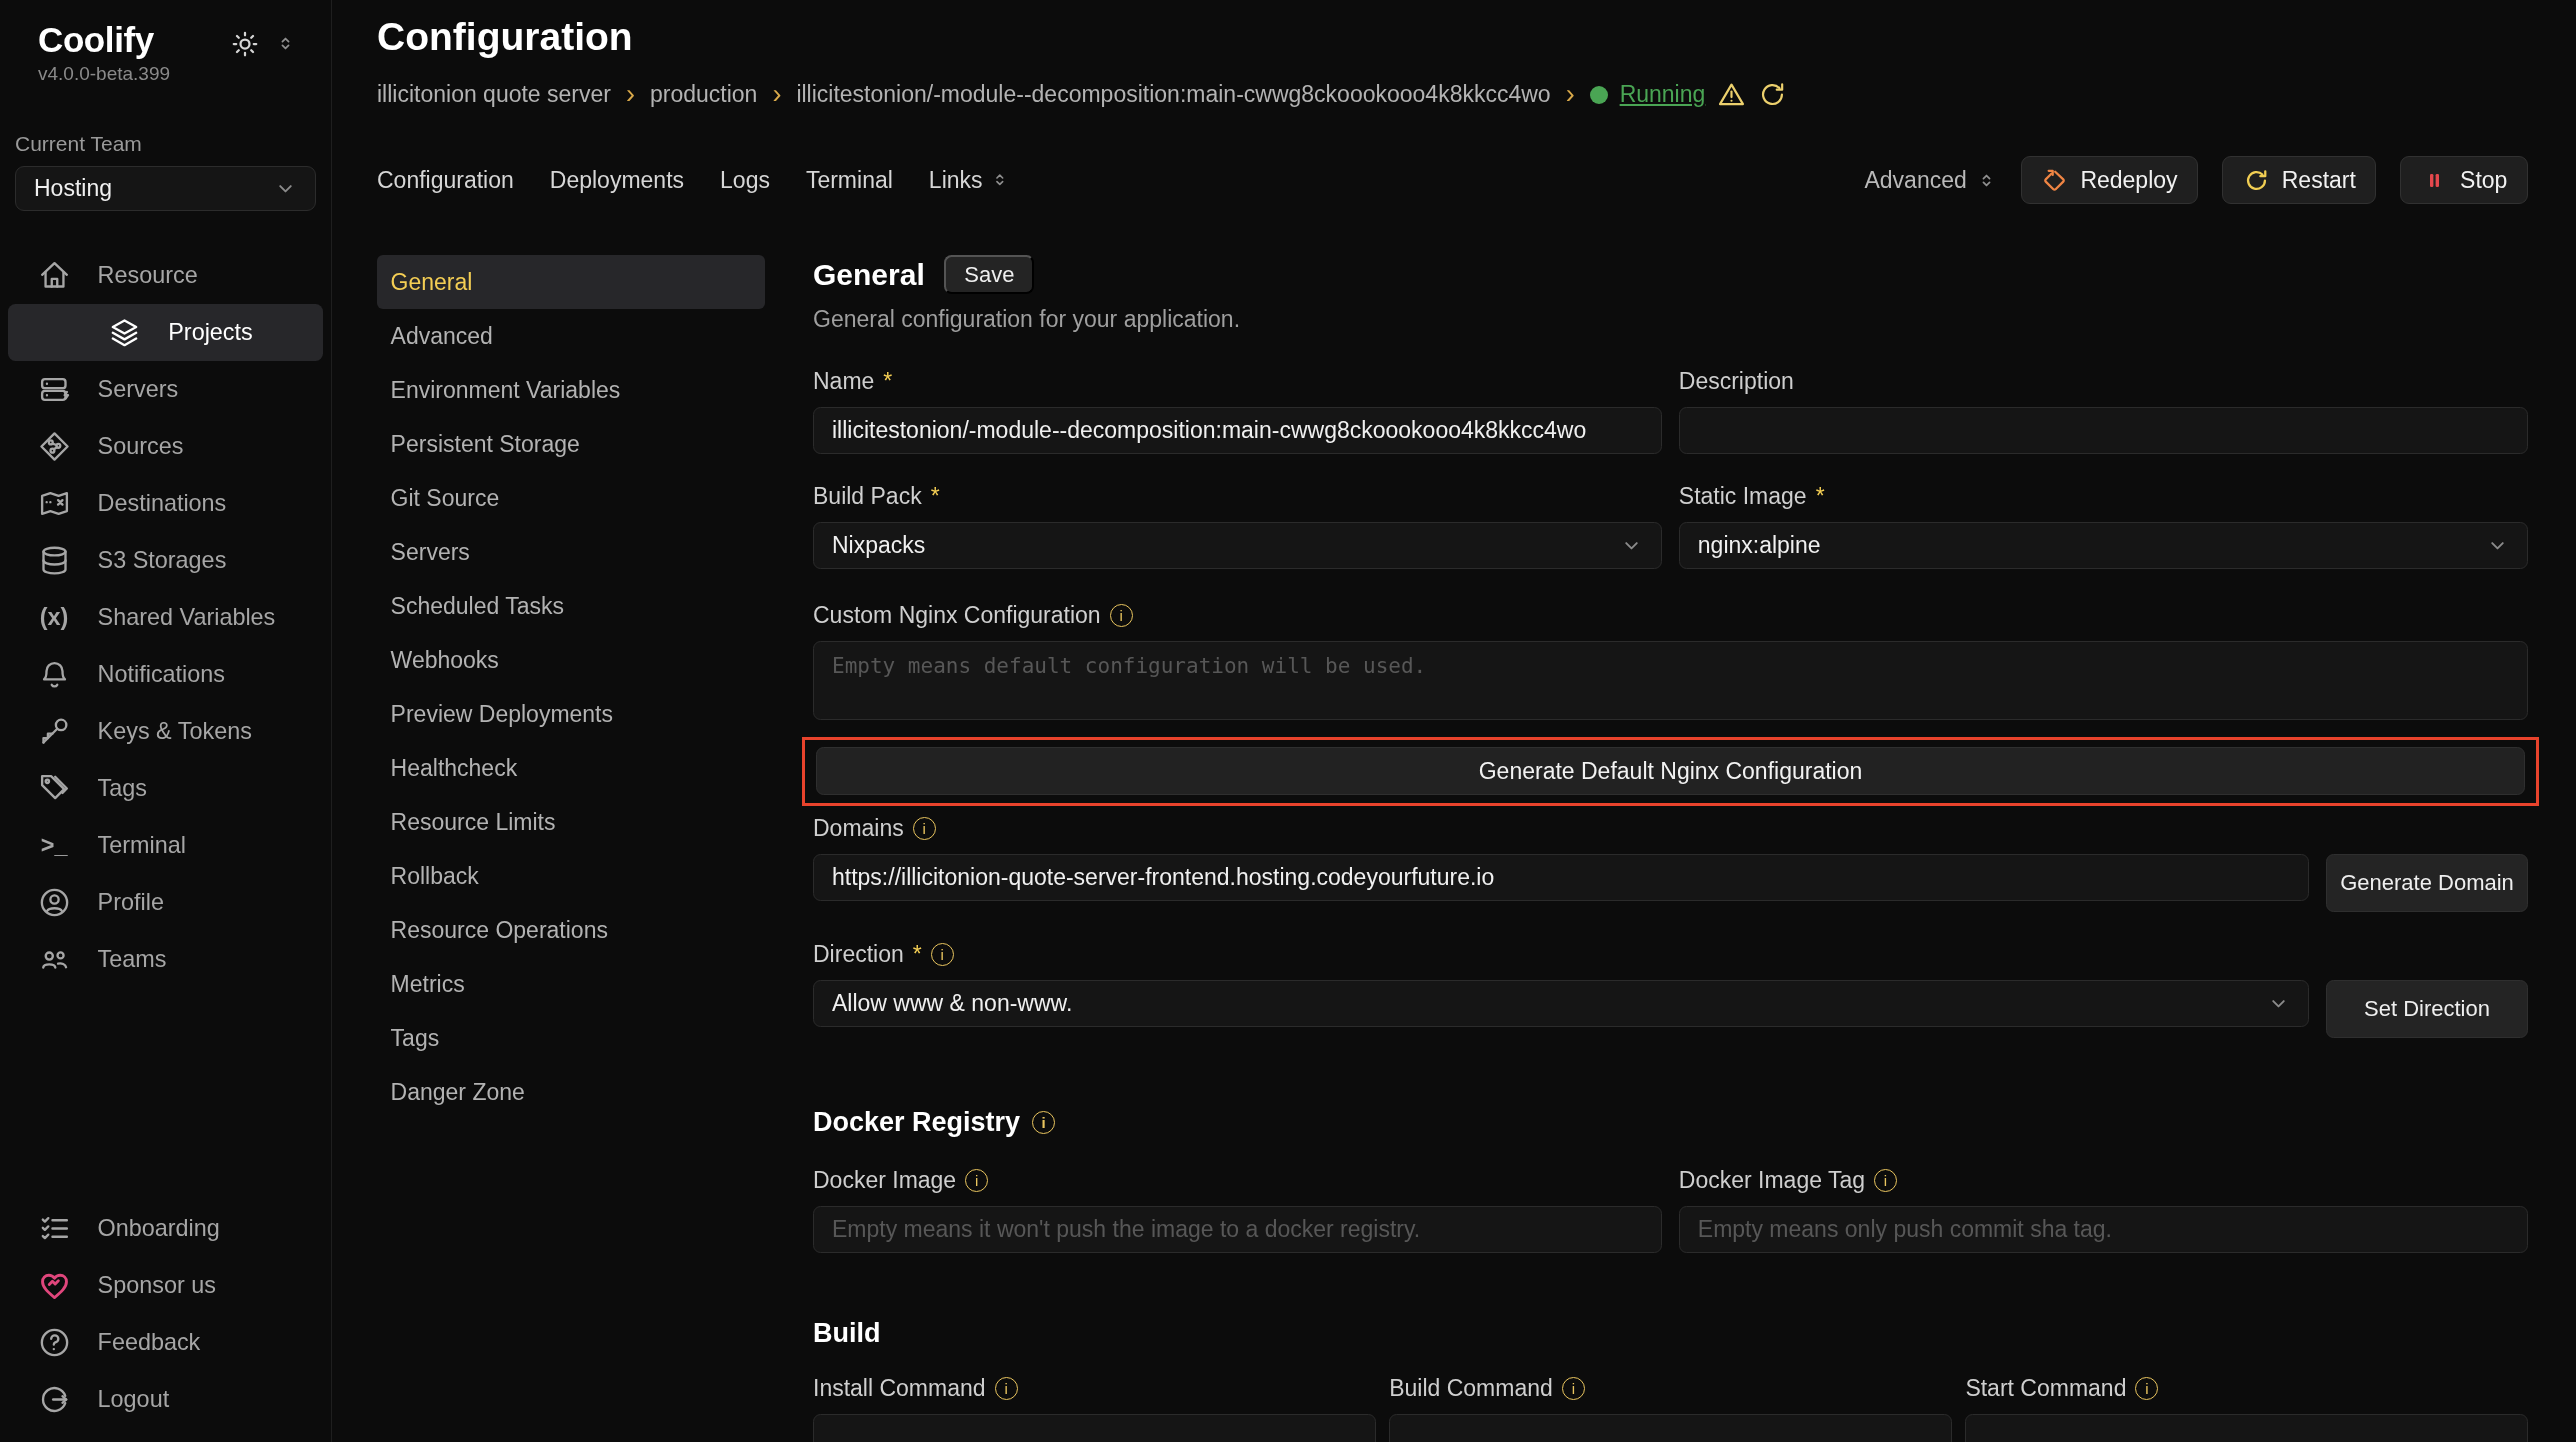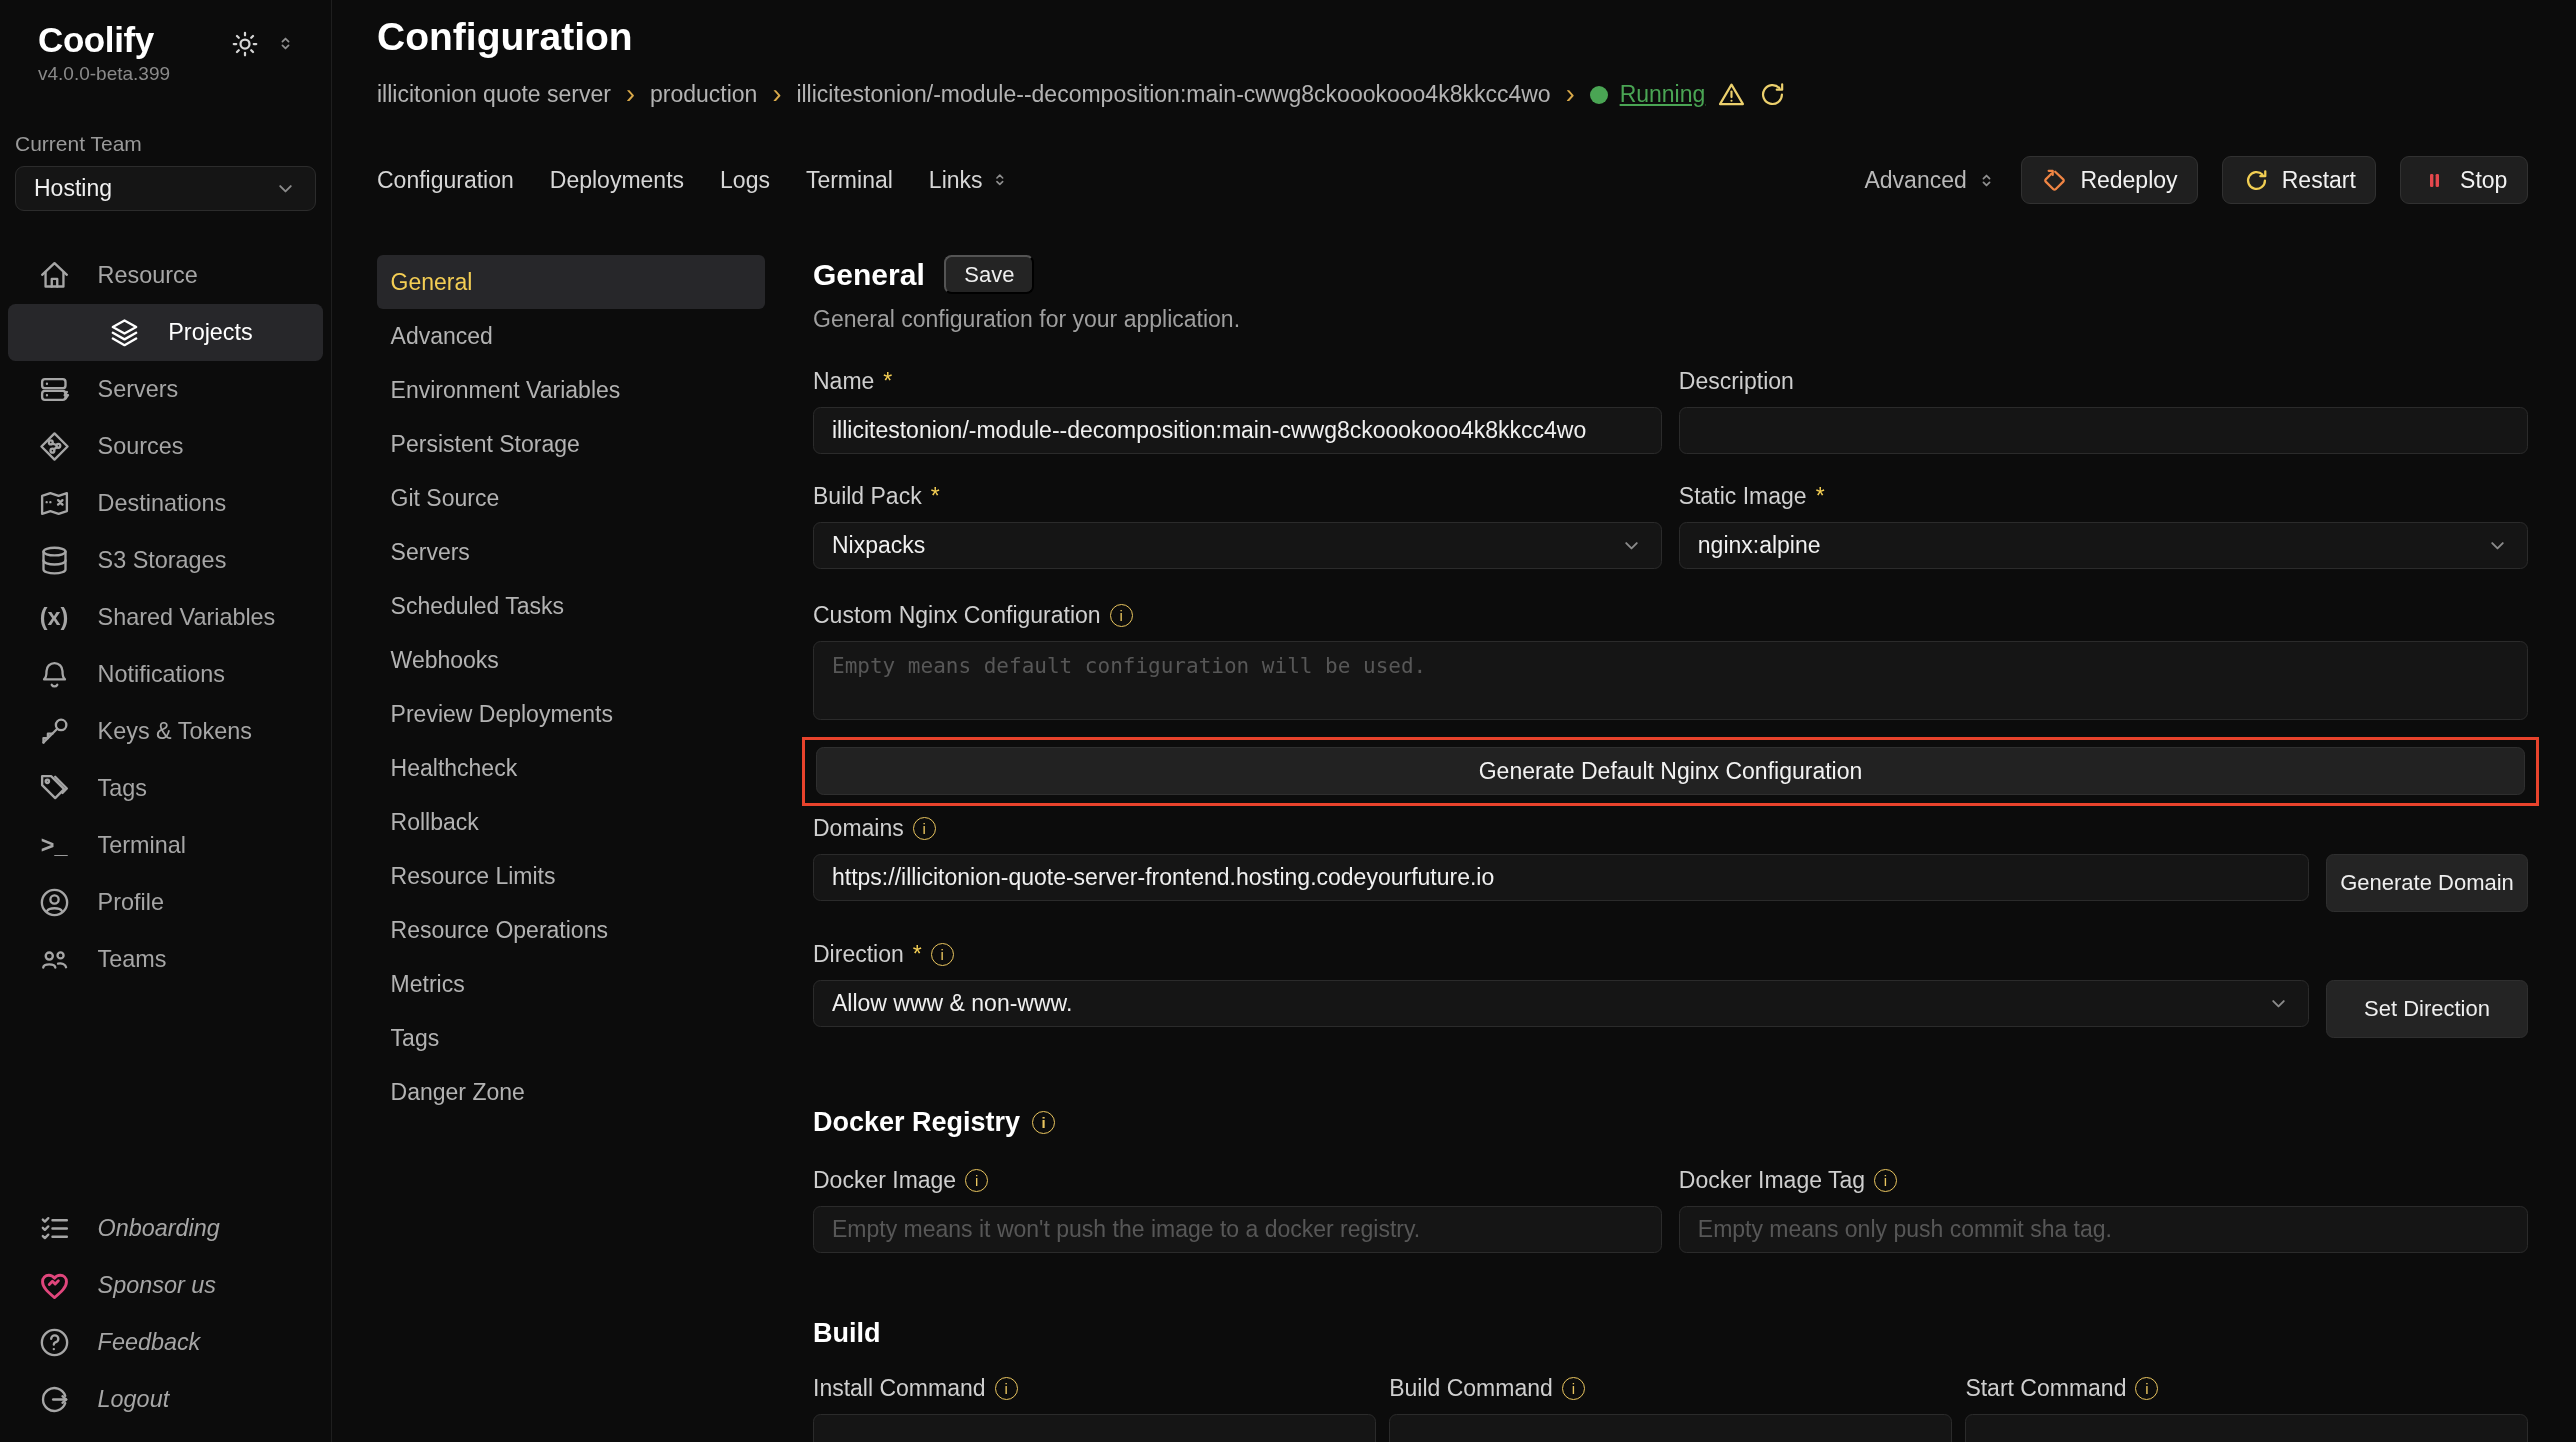--- a/index.html
+++ b/index.html
@@ -20,21 +20,21 @@
   .team-select { margin:10.6px 15px 0; height:45px; background:#151515; border:0.8px solid #2c2c2c; border-radius:9px;
                  display:flex; align-items:center; justify-content:space-between; padding:0 18px; color:#f0f0f0; }
   .team-select svg { width:23px; height:23px; color:#8a8a8a; }
   .nav { margin-top:36px; }
   .nav-item { height:57px; margin:0 7.6px; padding-left:30px; display:flex; align-items:center; gap:27px;
               border-radius:7.6px; color:#a6a6a6; font-size:23.4px; }
   .nav-item svg { width:33px; height:33px; flex:none; }
   .nav-item .glyph { width:33px; flex:none; font-weight:700; font-size:23.4px; display:flex; align-items:center; justify-content:center; }
   .nav-item.active { background:#27272a; color:#ffffff;justify-content:center; }
   .nav-item .pink { color:#e1467c; }
-  .sidebar-footer { position:absolute; left:0; right:3px; bottom:15px;font-style:italic; }
+  .sidebar-footer { position:absolute; left:0; right:3px; bottom:15px; }
 
   
   .main { flex:1; padding:0 48px 0 45px; }
   .page-title { margin-top:15px; font-size:39px; font-weight:700; color:#fff; }
   .breadcrumb { margin-top:21px; display:flex; align-items:center; gap:15px; color:#b3b3b3; font-size:23px; }
   .crumb-sep { color:#d9a94a; font-size:27px; line-height:0.8; font-weight:400; }
   .status-group { display:flex; align-items:center; gap:12px; }
   .status-dot { width:18px; height:18px; border-radius:50%; background:#4aa554; }
   .status-text { color:#4aa554; font-weight:400; text-decoration:underline; }
   .warn-ic, .refresh-ic { width:29px; height:29px; color:#ecd06d; }
@@ -365,24 +365,24 @@
       <div class="subnav-item">
           <span>Webhooks</span>
         </div>
       <div class="subnav-item">
           <span>Preview Deployments</span>
         </div>
       <div class="subnav-item">
           <span>Healthcheck</span>
         </div>
       <div class="subnav-item">
+          <span>Resource Limits</span>
+        </div>
+      <div class="subnav-item">
           <span>Rollback</span>
-        </div>
-      <div class="subnav-item">
-          <span>Resource Limits</span>
         </div>
       <div class="subnav-item">
           <span>Resource Operations</span>
         </div>
       <div class="subnav-item">
           <span>Metrics</span>
         </div>
       <div class="subnav-item">
           <span>Tags</span>
         </div>

